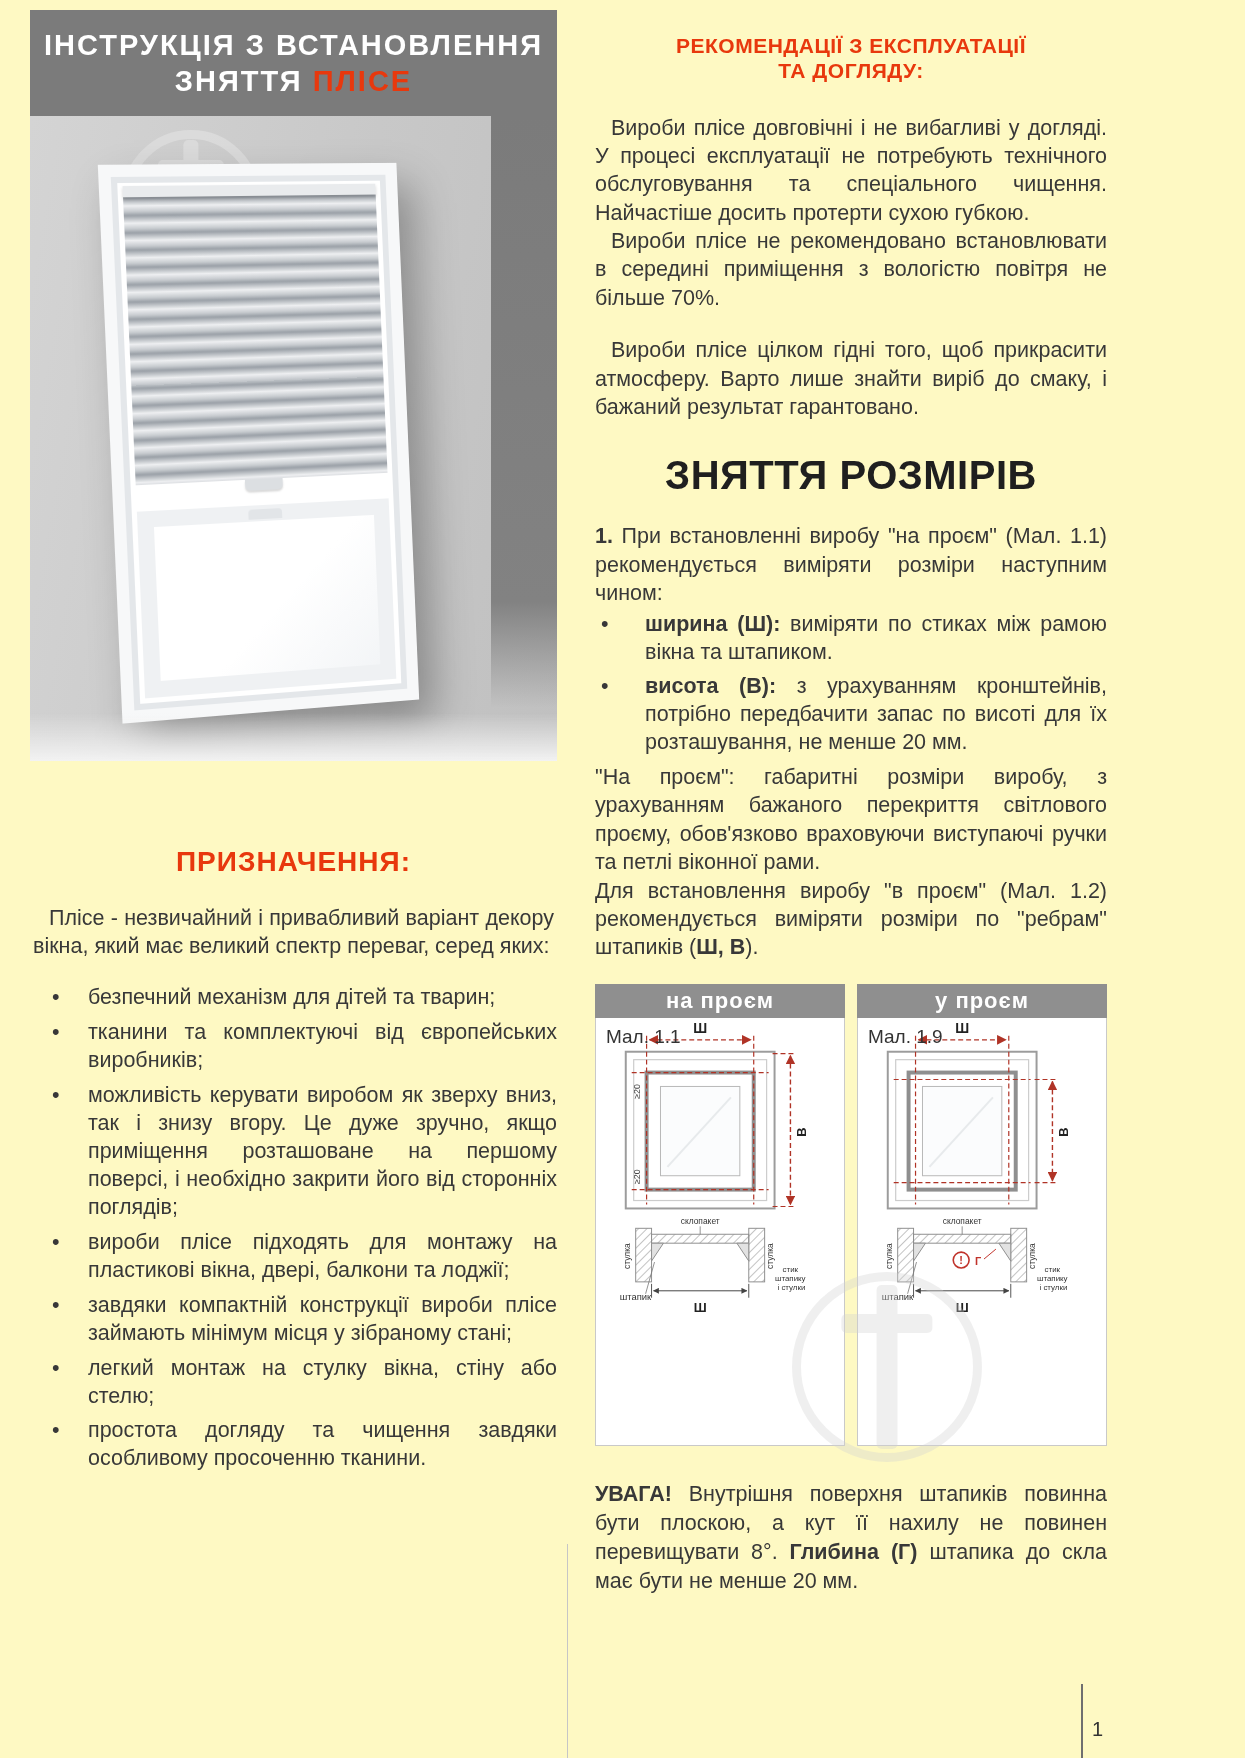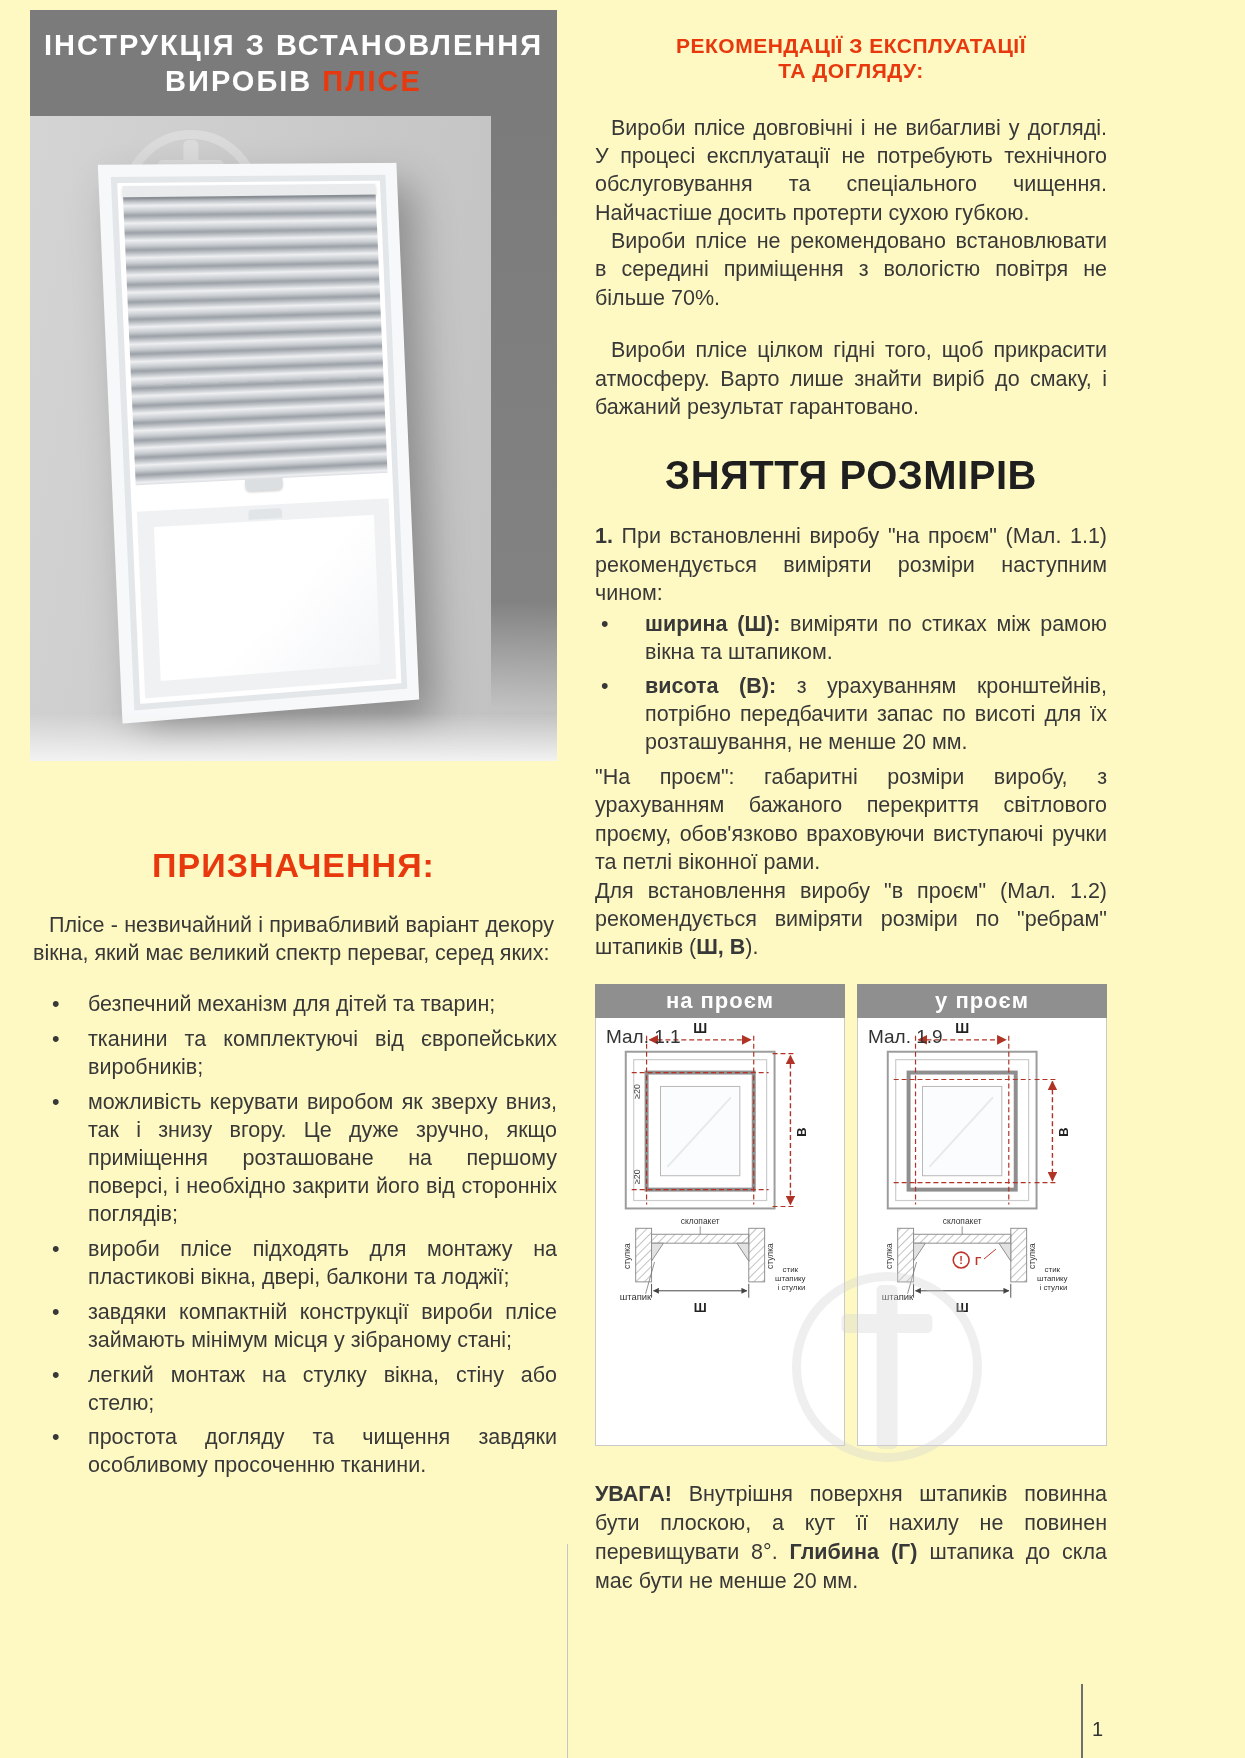--- a/index.html
+++ b/index.html
@@ -45,21 +45,21 @@
   .sash{position:absolute;left:5px;right:5px;bottom:5px;height:36%;border:16px solid #eff1f3;background:#fff;box-shadow:inset 0 0 18px rgba(195,200,206,.55);}
   .glass{position:absolute;inset:0;background:linear-gradient(135deg,#ffffff 55%,#f3f5f7);}
   .sash-handle{position:absolute;top:-12px;left:50%;transform:translateX(-50%);width:34px;height:10px;background:#e2e5e8;border-radius:4px 4px 0 0;}
   .watermark{position:absolute;border-radius:50%;pointer-events:none;}
   .watermark .ring{position:absolute;inset:0;border-radius:50%;border:9px solid currentColor;}
   .watermark .stem{position:absolute;left:50%;top:7%;width:11%;height:86%;background:currentColor;transform:translateX(-50%);border-radius:5px;}
   .watermark .bar{position:absolute;left:50%;top:22%;width:48%;height:10%;background:currentColor;transform:translateX(-50%);border-radius:5px;}
   .wm-left{left:92px;top:14px;width:138px;height:138px;color:#e3e3e3;opacity:.62;}
   .wm-right{left:792px;top:1272px;width:190px;height:190px;color:#d2d2d2;opacity:.34;z-index:4;}
   .purpose{position:absolute;left:30px;top:846px;width:527px;}
-  .red-title{color:var(--accent);font-size:34px;font-weight:bold;text-align:center;letter-spacing:1px;margin:0 0 26px 0;}
+  .red-title{color:var(--accent);font-size:28px;font-weight:bold;text-align:center;letter-spacing:1px;margin:0 0 26px 0;}
   .body-text{font-size:21.5px;line-height:1.31;text-align:justify;margin:3px;}
   .intro{text-indent:16px;margin-bottom:24px;}
   .bullets{list-style:none;margin:0;padding:0;}
   .bullets li{position:relative;padding-left:58px;font-size:21.5px;line-height:1.3;text-align:justify;margin-bottom:7px;}
   .bullets li::before{content:"\2022";position:absolute;left:22px;top:0;}
   
   .rcol{position:absolute;left:595px;top:34px;width:512px;z-index:2;}
   .r-title{margin:0 0 30px 0;text-align:center;}
   .r-title .line{display:block;color:var(--accent);font-size:21px;font-weight:bold;letter-spacing:.5px;line-height:1.18;}
   .rcol p.p{font-size:21.5px;line-height:1.32;text-align:justify;text-indent:16px;margin:0;}
@@ -80,21 +80,21 @@
   .center-divider{position:absolute;left:567px;top:1544px;width:1px;height:214px;background:#c6c6c6;}
   b{font-weight:bold;}
 </style>
 </head>
 <body>
 
 <div class="page">
 
   <header class="l-banner">
     <div class="line">ІНСТРУКЦІЯ З ВСТАНОВЛЕННЯ</div>
-    <div class="line"><span>ВИРОБІВ </span><span class="accent">ПЛІСЕ</span></div>
+    <div class="line"><span>ЗНЯТТЯ </span><span class="accent">ПЛІСЕ</span></div>
   </header>
 
   <div class="photo">
     <div class="photo-strip"></div>
     <div class="watermark wm-left">
       <div class="ring"></div>
       <div class="stem"></div>
       <div class="bar"></div>
     </div>
     <div class="window">

